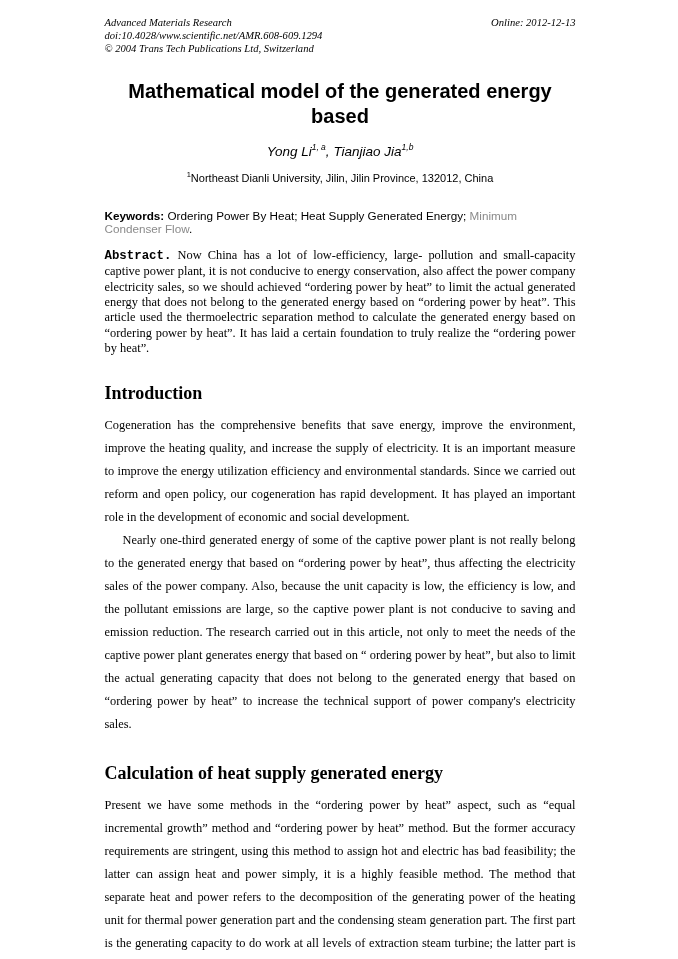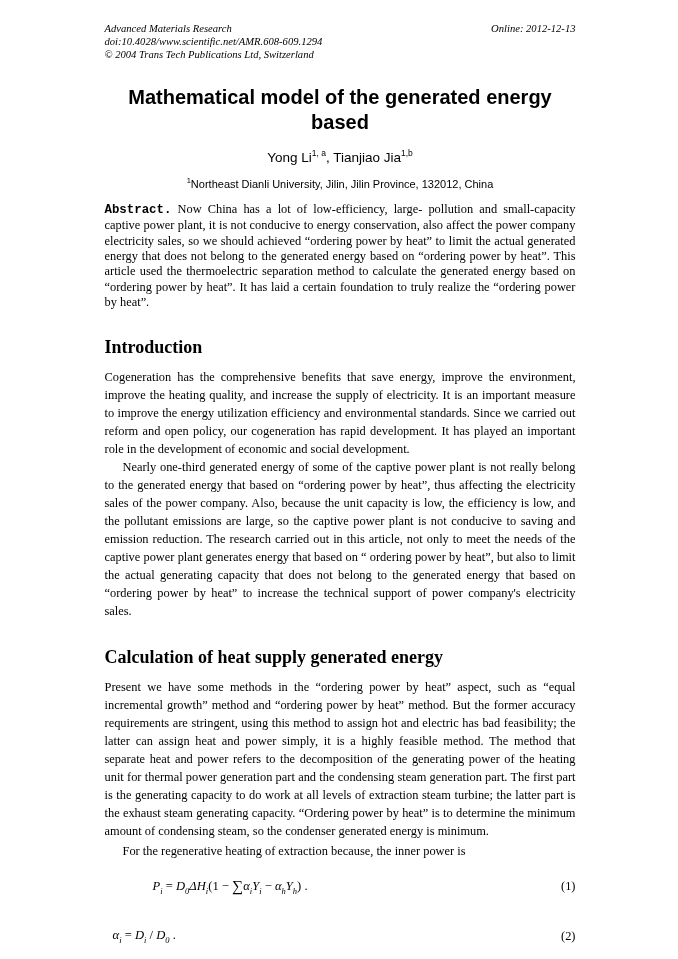--- a/index.html
+++ b/index.html
@@ -1,52 +1,52 @@
 <!DOCTYPE html>
 <html><head>
 <meta charset="utf-8">
 <style>
   html, body { margin:0; padding:0; background:#ffffff; }
   body { display:flex; justify-content:center; }
   .page {
     width:589px; height:959px; box-sizing:border-box;
     background:#ffffff; color:#000;
-    padding:22px 58px 0 60px;
+    padding:16px 58px 0 60px;
     font-family:"Liberation Serif", serif;
     overflow:hidden; position:relative;
   }
   
   .hdr { display:flex; justify-content:space-between; align-items:flex-start;
          font-style:italic; font-size:10.6px; line-height:13px; }
   .hdr-left div { white-space:nowrap; }
   .hdr-right { white-space:nowrap; }
   
   .title { font-family:"Liberation Sans", sans-serif; font-weight:bold;
            font-size:20px; line-height:25px; text-align:center;
            margin:24px 0 0 0; }
   
   .authors { text-align:center; margin-top:13px;
-             font-family:"Liberation Sans", sans-serif; font-size:13.5px; }
+             font-family:"Liberation Sans", sans-serif; font-size:13.5px;font-style:italic; }
   .authors sup { font-size:8.5px; }
   .affiliation { text-align:center; margin-top:11px;
                  font-family:"Liberation Sans", sans-serif; font-size:11px; }
   .affiliation sup, .emails sup { font-size:7.5px; }
   .emails { text-align:center; margin-top:7px;
             font-family:"Liberation Sans", sans-serif; font-size:11px; }
   
   .keywords { margin-top:26px; font-family:"Liberation Sans", sans-serif;
               font-size:11.7px; }
   .kw-label { font-weight:bold; }
   .kw-muted { color:#8a8a8a; }
   
   .abstract { margin-top:13px; font-size:12.4px; line-height:15.3px; text-align:justify; }
   .ab-label { font-weight:bold;font-family:Liberation Mono, monospace; }
   h2.section { font-size:18px; font-weight:bold; margin:27px 0 10px 0;
                font-family:"Liberation Serif", serif; }
-  p.body { margin:0; font-size:12.4px; line-height:18px; text-align:justify; }
+  p.body { margin:0; font-size:12.4px; line-height:23px; text-align:justify; }
   p.indent { text-indent:18px; }
   p.lead-in { text-indent:18px; text-align:left; margin-top:2px; }
   
   .eq-row { display:flex; justify-content:space-between; align-items:center;
             padding-left:8px; }
   .eq-row.first { margin-top:17px;margin-left:40px; }
   .eq-row.second { margin-top:32px; }
   .eq-body { font-size:12.6px; }
   .eq-body .v { font-style:italic; }
   .eq-body .rm { font-style:normal; }
@@ -72,20 +72,22 @@
   </h1>
 
   <div class="authors">
     <span>Yong Li</span><sup>1, a</sup><span>, </span><span>Tianjiao Jia</span><sup>1,b</sup>
   </div>
 
   <div class="affiliation"><sup>1</sup><span>Northeast Dianli University, Jilin, Jilin Province, 132012, China</span>
   </div>
 
 
+  <div class="keywords"><span class="kw-label">Keywords:</span><span> Ordering Power By Heat; Heat Supply Generated Energy; </span><span class="kw-muted">Minimum Condenser Flow</span><span>.</span>
+  </div>
 
   <p class="abstract"><span class="ab-label">Abstract.</span><span> Now China has a lot of low-efficiency, large- pollution and small-capacity captive power plant, it is not conducive to energy conservation, also affect the power company electricity sales, so we should achieved “ordering power by heat” to limit the actual generated energy that does not belong to the generated energy based on “ordering power by heat”. This article used the thermoelectric separation method to calculate the generated energy based on “ordering power by heat”. It has laid a certain foundation to truly realize the “ordering power by heat”.</span>
   </p>
 
   <h2 class="section">Introduction</h2>
   <p class="body">Cogeneration has the comprehensive benefits that save energy, improve the environment, improve the heating quality, and increase the supply of electricity. It is an important measure to improve the energy utilization efficiency and environmental standards. Since we carried out reform and open policy, our cogeneration has rapid development. It has played an important role in the development of economic and social development.</p>
   <p class="body indent">Nearly one-third generated energy of some of the captive power plant is not really belong to the generated energy that based on “ordering power by heat”, thus affecting the electricity sales of the power company. Also, because the unit capacity is low, the efficiency is low, and the pollutant emissions are large, so the captive power plant is not conducive to saving and emission reduction. The research carried out in this article, not only to meet the needs of the captive power plant generates energy that based on “ ordering power by heat”, but also to limit the actual generating capacity that does not belong to the generated energy that based on “ordering power by heat” to increase the technical support of power company's electricity sales.</p>
 
   <h2 class="section">Calculation of heat supply generated energy</h2>
   <p class="body">Present we have some methods in the “ordering power by heat” aspect, such as “equal incremental growth” method and “ordering power by heat” method. But the former accuracy requirements are stringent, using this method to assign hot and electric has bad feasibility; the latter can assign heat and power simply, it is a highly feasible method. The method that separate heat and power refers to the decomposition of the generating power of the heating unit for thermal power generation part and the condensing steam generation part. The first part is the generating capacity to do work at all levels of extraction steam turbine; the latter part is the exhaust steam generating capacity. “Ordering power by heat” is to determine the minimum amount of condensing steam, so the condenser generated energy is minimum.</p>

